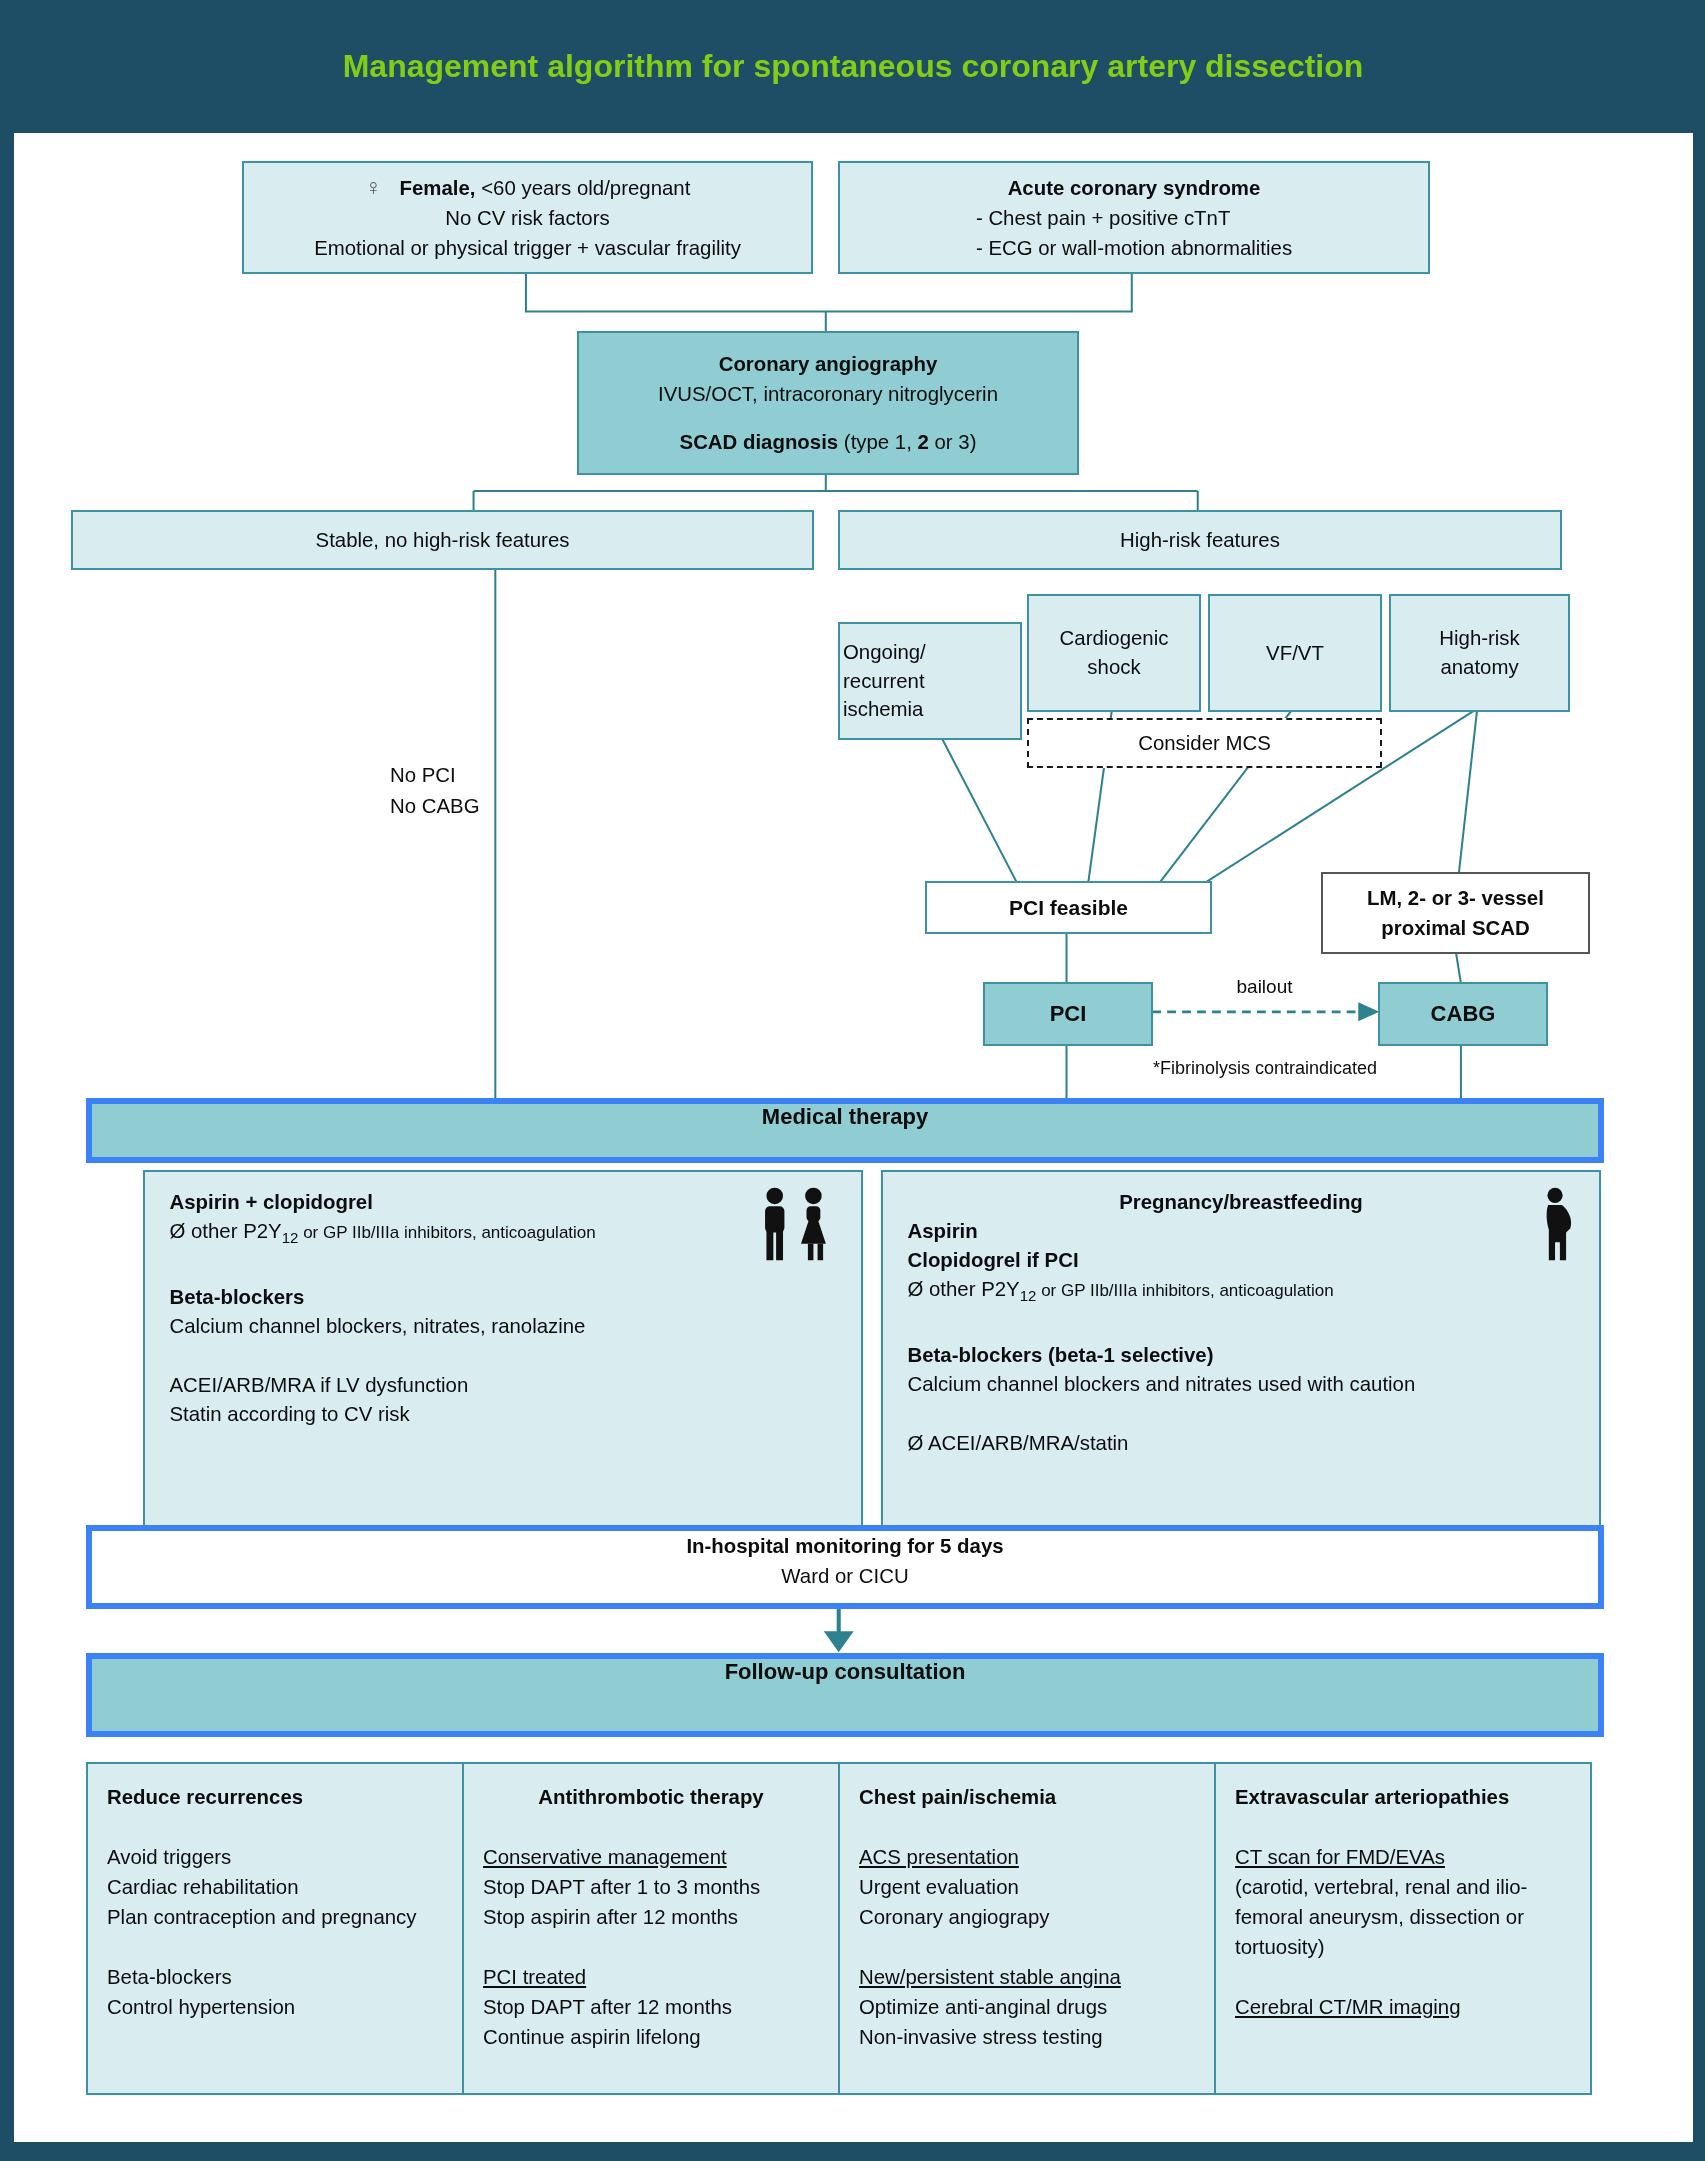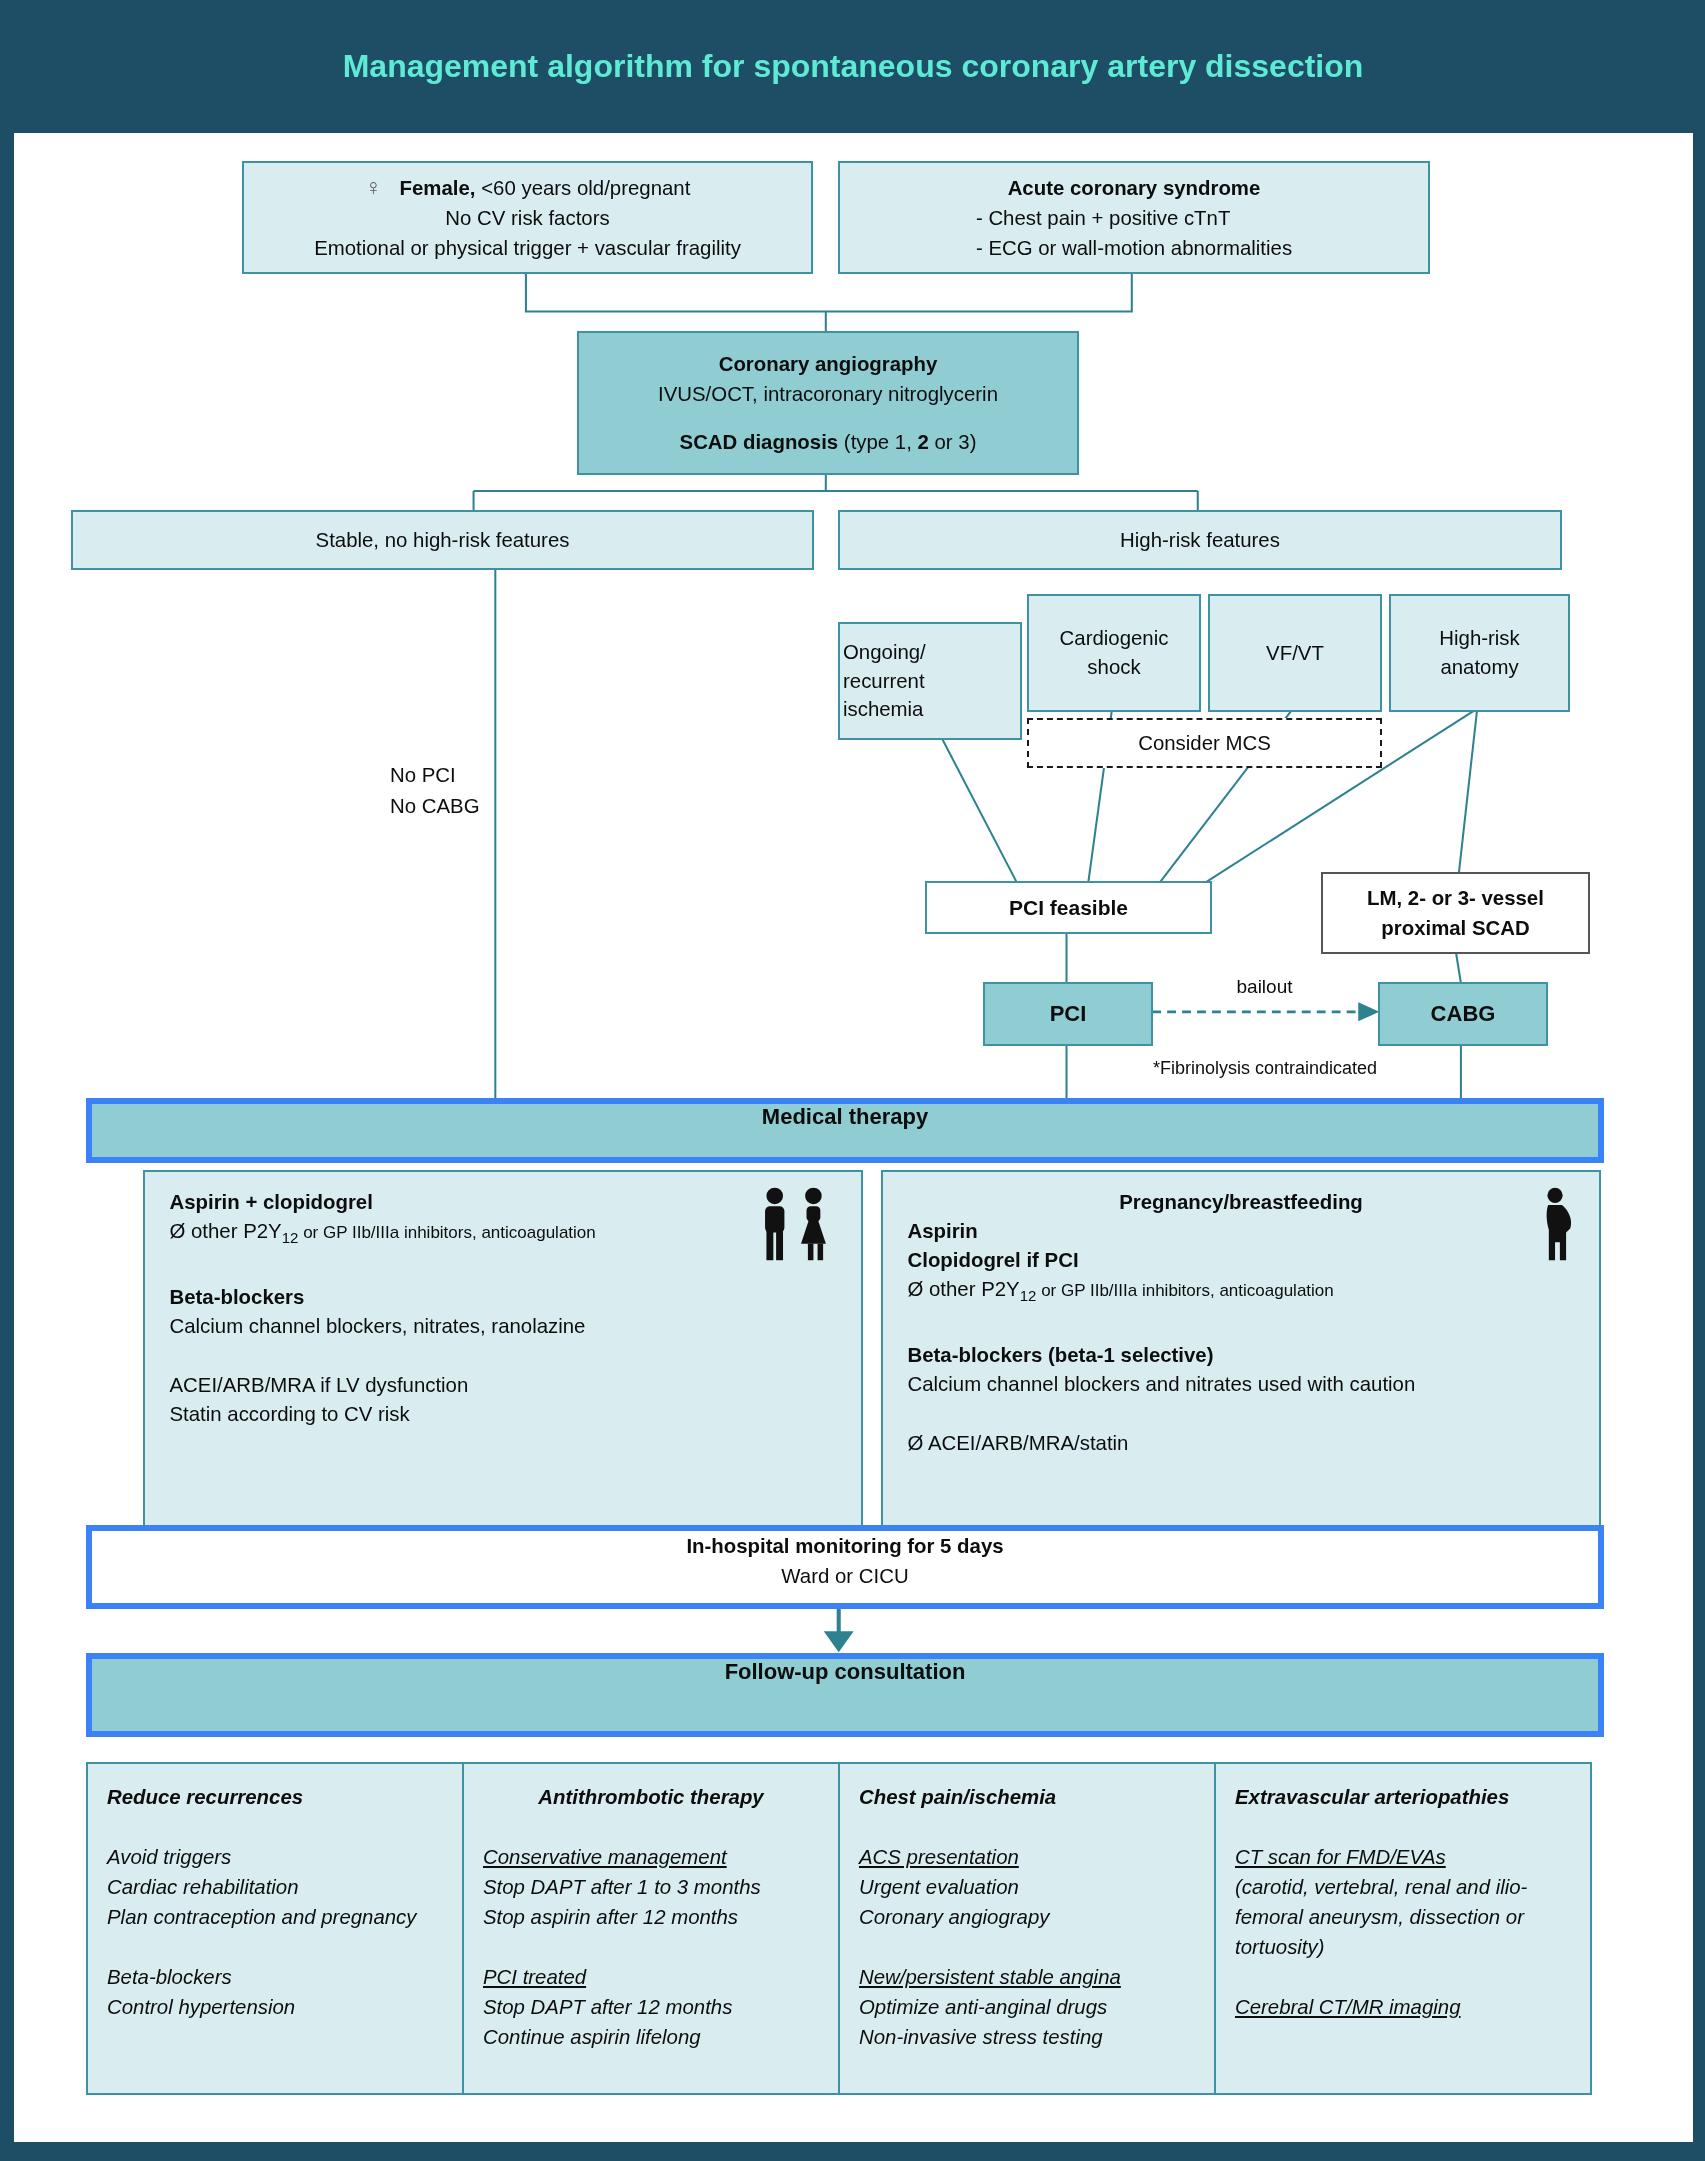--- a/index.html
+++ b/index.html
@@ -5,21 +5,21 @@
   html,body{margin:0;padding:0;}
   body{
     width:1706px;height:2161px;position:relative;
     background:#1d4e66;
     font-family:"Liberation Sans",sans-serif;
     color:#0d0d0d;font-size:20.4px;
   }
   .bg{position:absolute;background:#ffffff;z-index:0;}
   .titlebar{position:absolute;left:0;top:0;width:1706px;height:133px;
     display:flex;align-items:center;justify-content:center;z-index:2;}
-  .titlebar h1{color:#5eead4;font-size:32px;font-weight:700;margin:0;}
+  .titlebar h1{color:#84cc16;font-size:32px;font-weight:700;margin:0;}
   svg.lines{position:absolute;left:0;top:0;z-index:1;}
   .box{position:absolute;z-index:2;border:2px solid #3d93a3;background:#d9edf0;}
   .mid{background:#8fcdd3;}
   .whitebg{background:#ffffff;}
   .darkborder{border-color:#555;}
   .center{display:flex;flex-direction:column;align-items:center;justify-content:center;text-align:center;}
   .leftalign{display:flex;flex-direction:column;justify-content:center;text-align:left;}
   .line{line-height:30px;}
   .b{font-weight:700;}
   .small{font-size:17px;}
@@ -27,21 +27,21 @@
   .u{text-decoration:underline;}
   .sp{height:30px;}
   .sp2{height:17.7px;}
   .dashedbox{position:absolute;z-index:3;border:2px dashed #1a1a1a;background:#fff;
     display:flex;align-items:center;justify-content:center;}
   .freetext{position:absolute;z-index:2;line-height:31px;}
   .banner{position:absolute;z-index:2;border:6px solid #3b82f6;
     display:flex;flex-direction:column;align-items:center;justify-content:flex-start;text-align:center;}
   .therapy{position:absolute;z-index:2;border:2px solid #3d93a3;background:#d9edf0;padding:16.3px 24.5px;line-height:29px;}
   .therapy .icon{position:absolute;top:15px;right:23px;}
-  .cols{position:absolute;z-index:2;display:flex;font-style:italic;}
+  .cols{position:absolute;z-index:2;display:flex;}
   .col{flex:1 1 25%;border:2px solid #3d93a3;background:#d9edf0;padding:17.7px 19px;line-height:30px;}
   .col + .col{margin-left:-2px;}
   .colhead{font-weight:700;}
   .fsym{color:#555;margin-right:17.7px;font-size:23px;}
   .fitblock{width:fit-content;margin:0 auto;text-align:left;}
   .ico{fill:#111;}
 </style>
 </head>
 <body>
 

